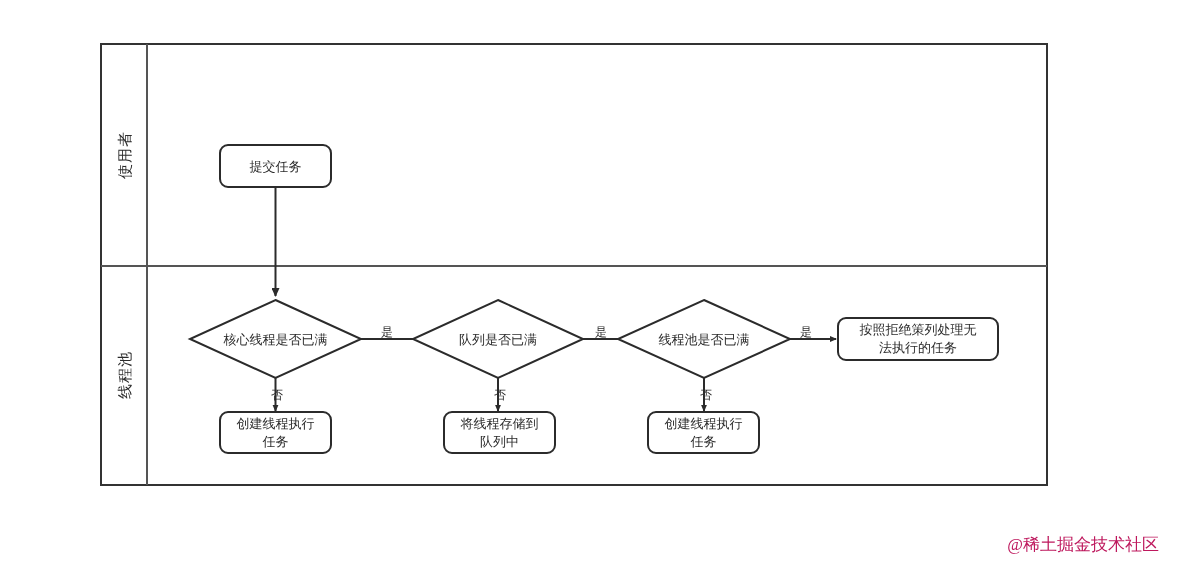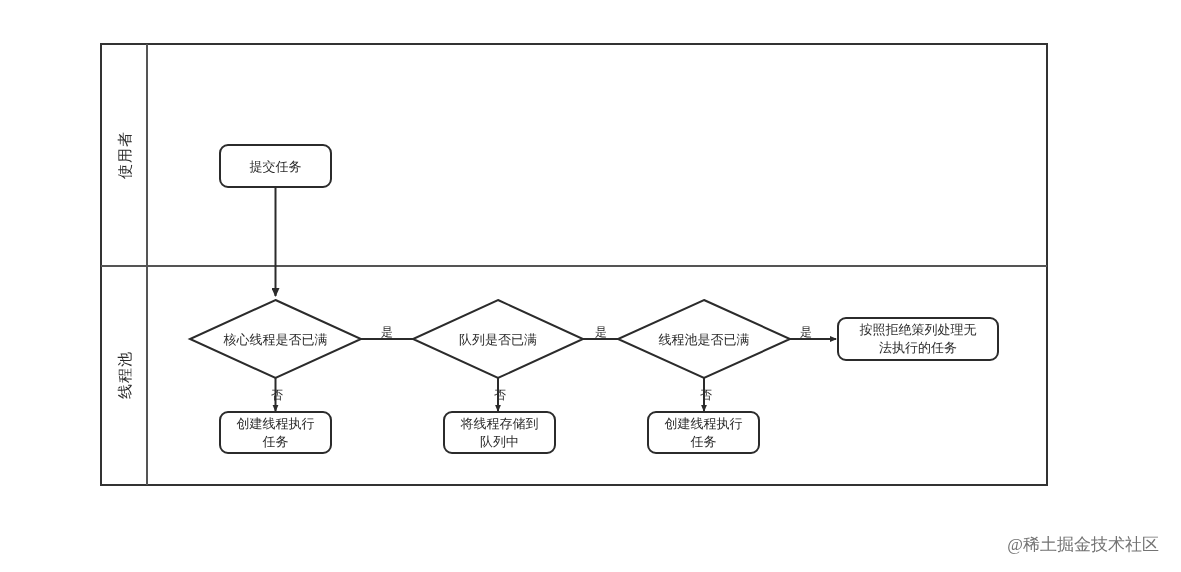--- a/index.html
+++ b/index.html
@@ -68,21 +68,21 @@
     font-size: 12px;
     fill: #2b2b2b;
     text-anchor: middle;
     font-family: "Liberation Sans", "DejaVu Sans", sans-serif;
   }
   .watermark {
     position: absolute;
     right: 22px;
     bottom: 16px;
     font-size: 17px;
-    color: #737373;
+    color: #be185d;
     font-family: "Liberation Serif", "DejaVu Serif", serif;
     user-select: none;
     white-space: nowrap;
   }
 </style>
 </head>
 <body>
 
 <div id="canvas">
 

